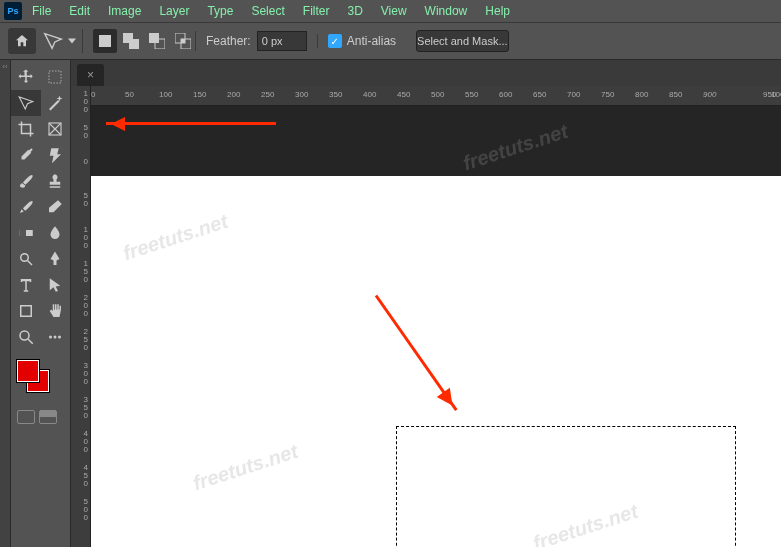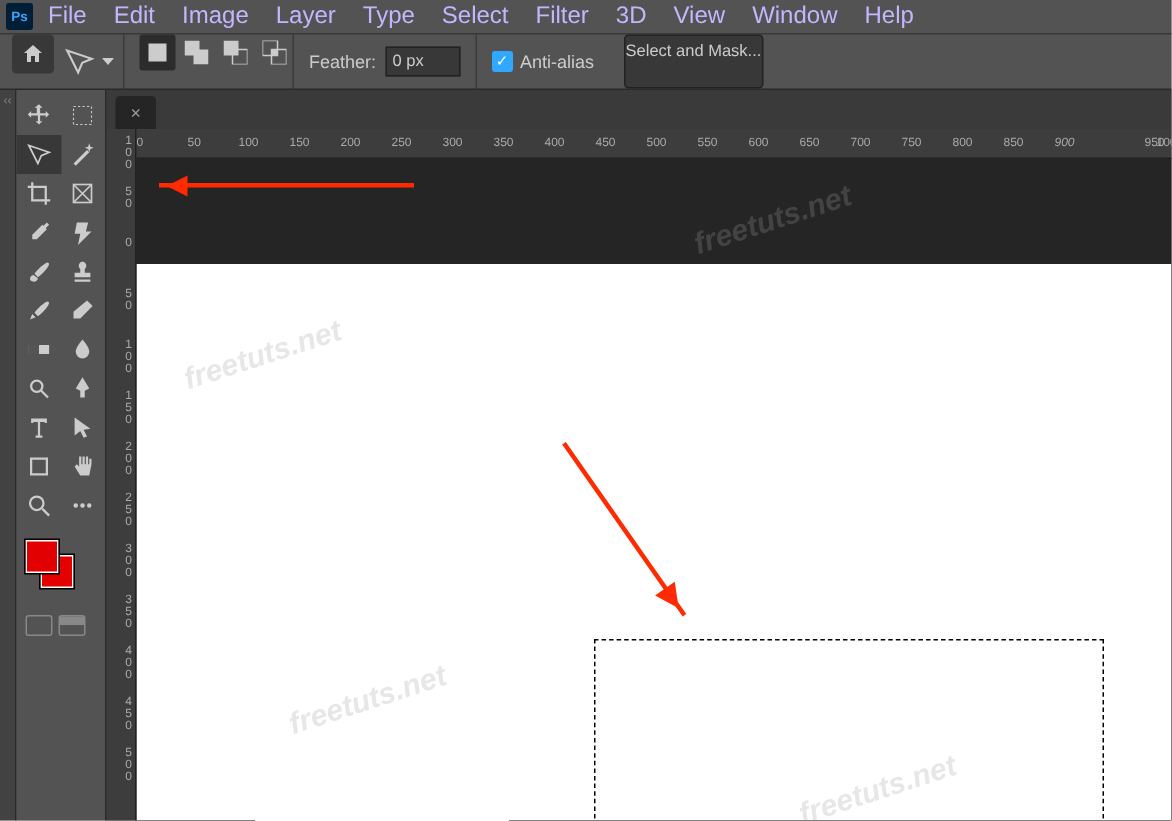--- a/index.html
+++ b/index.html
@@ -1,20 +1,20 @@
 <!DOCTYPE html>
 <html><head>
 <meta charset="utf-8">
 <style>
 *{margin:0;padding:0;box-sizing:border-box;font-family:"Segoe UI",Tahoma,sans-serif;user-select:none}
 body{background:#535353;width:781px;height:547px;overflow:hidden;font-size:12px;color:#ccc}
 .menubar{height:22px;background:#535353;display:flex;align-items:center;padding:0 4px;gap:2px}
 .menubar .ps{width:18px;height:18px;background:#001e36;color:#31a8ff;display:flex;align-items:center;justify-content:center;font-size:9px;font-weight:bold;border-radius:2px}
-.menubar .mi{padding:2px 8px;color:#c4b5fd;font-size:16px;cursor:pointer}
-.optbar{height:38px;background:#535353;border-top:1px solid #383838;border-bottom:1px solid #2a2a2a;display:flex;padding:0 8px;gap:0}
+.menubar .mi{padding:2px 8px;color:#86efac;font-size:12px;cursor:pointer}
+.optbar{height:38px;background:#535353;border-top:1px solid #383838;border-bottom:1px solid #2a2a2a;display:flex;align-items:center;padding:0 8px;gap:0}
 .home-btn{width:28px;height:26px;background:#383838;border-radius:3px;display:flex;align-items:center;justify-content:center;cursor:pointer}
 .tool-preset{display:flex;align-items:center;gap:4px;padding:2px 6px;cursor:pointer}
 .mode-group{display:flex;gap:2px;padding-left:10px;border-left:1px solid #3a3a3a}
 .mode-btn{width:24px;height:24px;display:flex;align-items:center;justify-content:center;cursor:pointer;border-radius:2px}
 .mode-btn.active{background:#2c2c2c}
 .feather-group{display:flex;align-items:center;gap:6px;padding:0 10px;border-left:1px solid #3a3a3a}
 .feather-input{width:50px;height:20px;background:#383838;border:1px solid #222;color:#ccc;padding:0 4px;font-size:11px}
 .chk{display:flex;align-items:center;gap:5px;padding:0 10px;border-left:1px solid #3a3a3a}
 .chkbox{width:14px;height:14px;background:#31a8ff;border-radius:2px;display:flex;align-items:center;justify-content:center;color:#fff;font-size:10px}
 .mask-btn{padding:4px 0;background:#383838;border:1px solid #222;border-radius:3px;cursor:pointer;font-size:11px;margin-left:10px}

